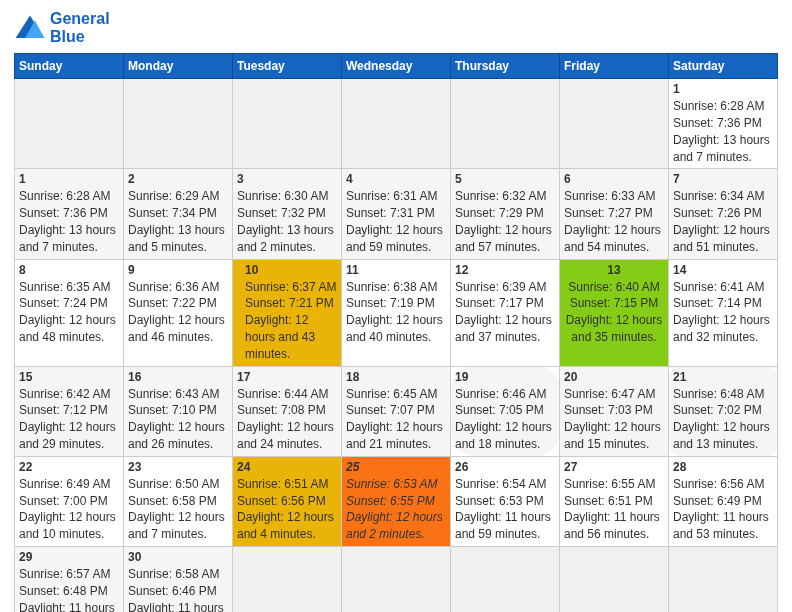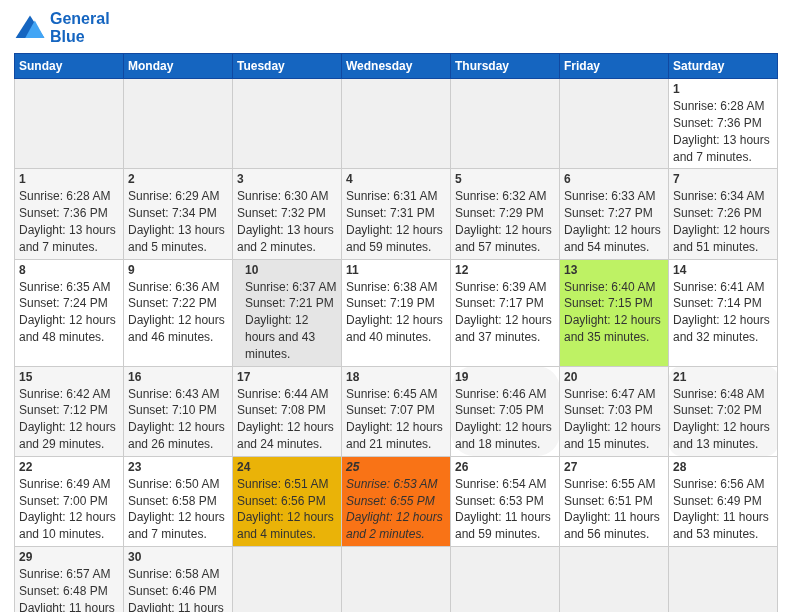--- a/index.html
+++ b/index.html
@@ -171,33 +171,33 @@
         </tr>
         <tr>
           <td style="background: rgb(255, 255, 255);">
             <span class="day-num">8</span>
             <div class="day-info">Sunrise: 6:35 AM<br>Sunset: 7:24 PM<br>Daylight: 12 hours and 48 minutes.</div>
           </td>
           <td style="background: rgb(255, 255, 255);">
             <span class="day-num">9</span>
             <div class="day-info">Sunrise: 6:36 AM<br>Sunset: 7:22 PM<br>Daylight: 12 hours and 46 minutes.</div>
           </td>
-          <td style="background: #e5e5e5; padding-left: 12px;">
+          <td style="background: #eab308; padding-left: 12px;">
             <span class="day-num">10</span>
             <div class="day-info">Sunrise: 6:37 AM<br>Sunset: 7:21 PM<br>Daylight: 12 hours and 43 minutes.</div>
           </td>
           <td style="background: rgb(255, 255, 255);">
             <span class="day-num">11</span>
             <div class="day-info">Sunrise: 6:38 AM<br>Sunset: 7:19 PM<br>Daylight: 12 hours and 40 minutes.</div>
           </td>
           <td style="background: rgb(255, 255, 255);">
             <span class="day-num">12</span>
             <div class="day-info">Sunrise: 6:39 AM<br>Sunset: 7:17 PM<br>Daylight: 12 hours and 37 minutes.</div>
           </td>
-          <td style="background: #bef264;">
+          <td style="background: #84cc16; text-align: center;">
             <span class="day-num">13</span>
             <div class="day-info">Sunrise: 6:40 AM<br>Sunset: 7:15 PM<br>Daylight: 12 hours and 35 minutes.</div>
           </td>
           <td style="background: rgb(255, 255, 255);">
             <span class="day-num">14</span>
             <div class="day-info">Sunrise: 6:41 AM<br>Sunset: 7:14 PM<br>Daylight: 12 hours and 32 minutes.</div>
           </td>
         </tr>
         <tr>
           <td style="background: rgb(245, 245, 245);">

